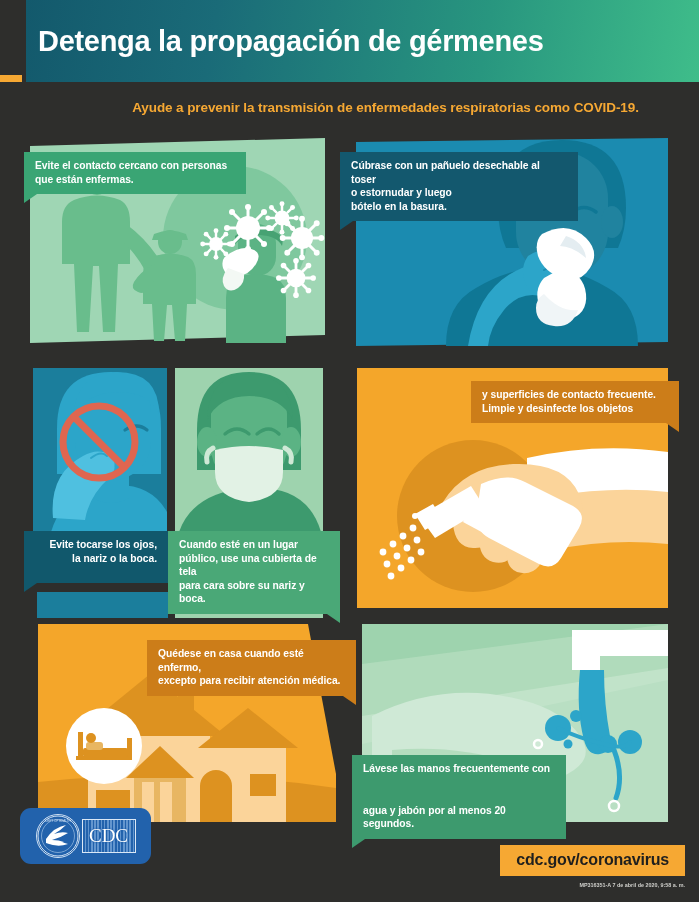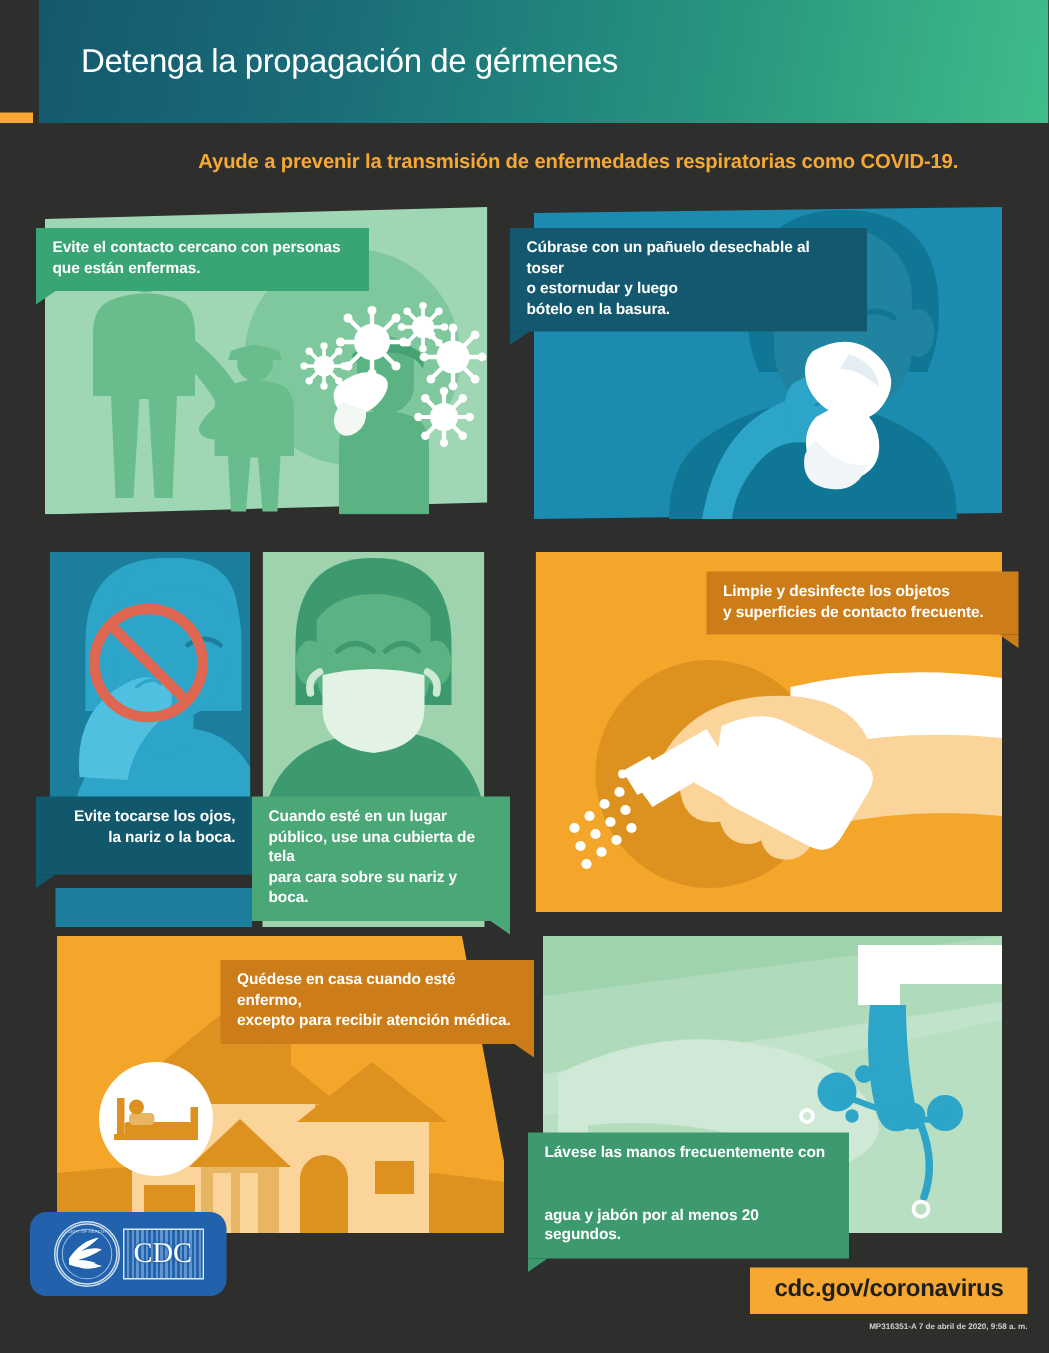--- a/index.html
+++ b/index.html
@@ -27,24 +27,24 @@
     background: #f6a833;
   }
   .hdr-band {
     position: absolute; left: 26px; top: 0;
     width: 673px; height: 82px;
     background: linear-gradient(100deg, #13596c 0%, #1a6b78 28%, #28967f 68%, #3fbd8a 100%);
     display: flex; align-items: center;
   }
   .hdr-title {
     color: #ffffff;
-    font-size: 22px;
-    font-weight: normal;
+    font-size: 29px;
+    font-weight: bold;
     letter-spacing: -0.3px;
-    padding-left: 28px;
+    padding-left: 12px;
     white-space: nowrap;
   }
   .hdr-underline {
     position: absolute; left: 0; top: 82px;
     width: 699px; height: 4px;
     background: #2e2e2c;
   }
 
   
   .subtitle {
@@ -456,22 +456,22 @@
             <circle cx="54" cy="192" r="3.4"></circle>
             <circle cx="44" cy="200" r="3.4"></circle>
           <circle cx="34" cy="208" r="3.4"></circle>
           <circle cx="68" cy="150" r="3"></circle>
             <circle cx="58" cy="148" r="3"></circle>
         </g>
       </svg>
     </div>
   </div>
   <div class="callout" style="left:471px; top:381px; width:208px; background:#cc7d19; color:#cc7d19;">
+    <span style="color:#fff; display:block;">y superficies de contacto frecuente.</span>
     <span style="color:#fff; display:block;">Limpie y desinfecte los objetos</span>
-    <span style="color:#fff; display:block;">y superficies de contacto frecuente.</span>
     <span class="tail tail-right"></span>
   </div>
 
   <div class="panel" style="left:38px; top:624px; width:298px; height:198px;">
     <div class="panel-art">
       <svg width="298" height="198" viewBox="0 0 298 198">
         <polygon points="0,0 270,0 298,150 298,198 0,198" fill="#f4a62a"></polygon>
 
         <path d="M0 158 q150 -16 298 6 l0 34 l-298 0 Z" fill="#dd9220"></path>
 

